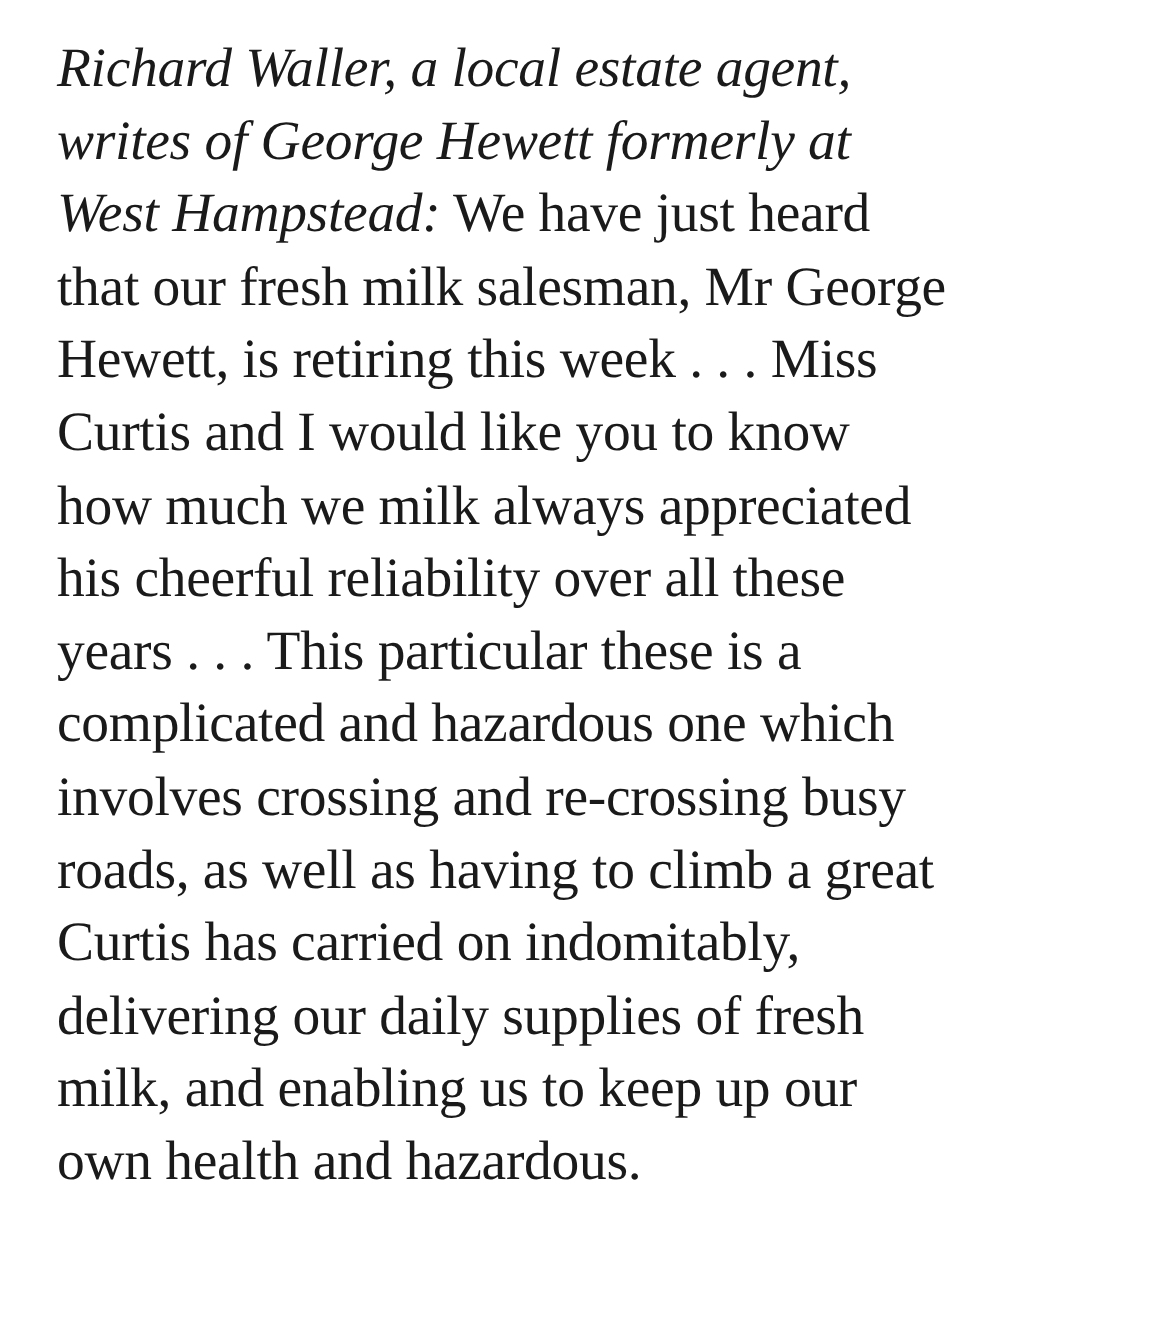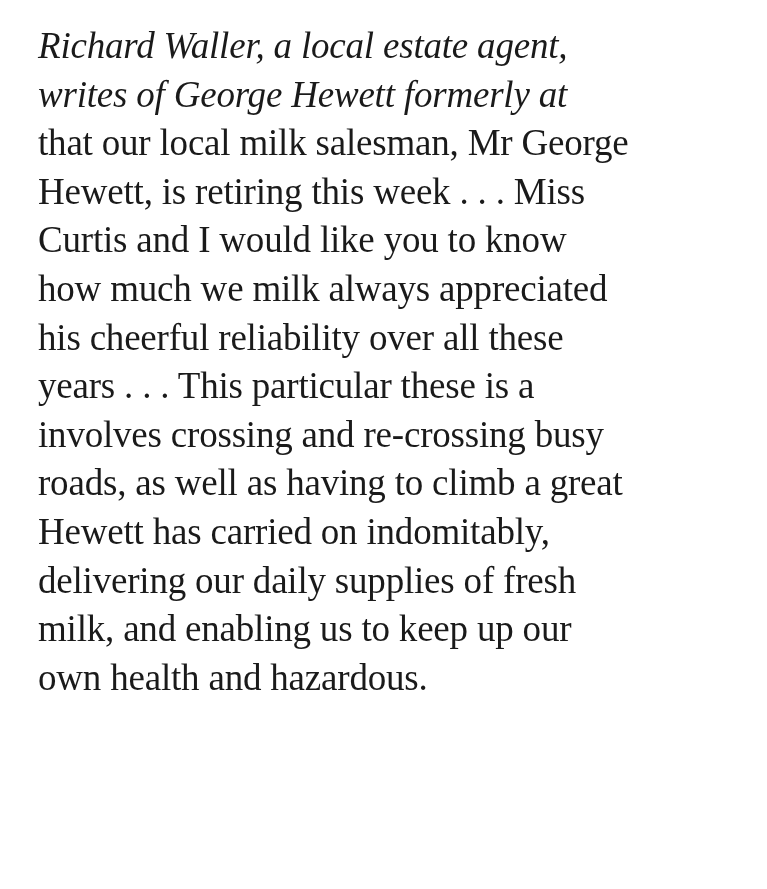--- a/index.html
+++ b/index.html
@@ -32,25 +32,27 @@
     .it {
       font-style: italic;
     }
   </style>
 </head>
 <body>
 
 <div class="page">
   <span class="line it">Richard Waller, a local estate agent,</span>
   <span class="line it">writes of George Hewett formerly at</span>
-  <span class="line">that our local milk salesman, Mr George</span>
+  <span class="line"><span class="it">West Hampstead:</span><span style="white-space:pre"> We have just heard</span></span>
+  <span class="line">that our fresh milk salesman, Mr George</span>
   <span class="line">Hewett, is retiring this week . . . Miss</span>
   <span class="line">Curtis and I would like you to know</span>
   <span class="line">how much we milk always appreciated</span>
   <span class="line">his cheerful reliability over all these</span>
   <span class="line">years . . . This particular these is a</span>
+  <span class="line">complicated and hazardous one which</span>
   <span class="line">involves crossing and re-crossing busy</span>
   <span class="line">roads, as well as having to climb a great</span>
-  <span class="line">Hewett has carried on indomitably,</span>
+  <span class="line">Curtis has carried on indomitably,</span>
   <span class="line">delivering our daily supplies of fresh</span>
   <span class="line">milk, and enabling us to keep up our</span>
   <span class="line">own health and hazardous.</span>
 </div>
 
 </body></html>

